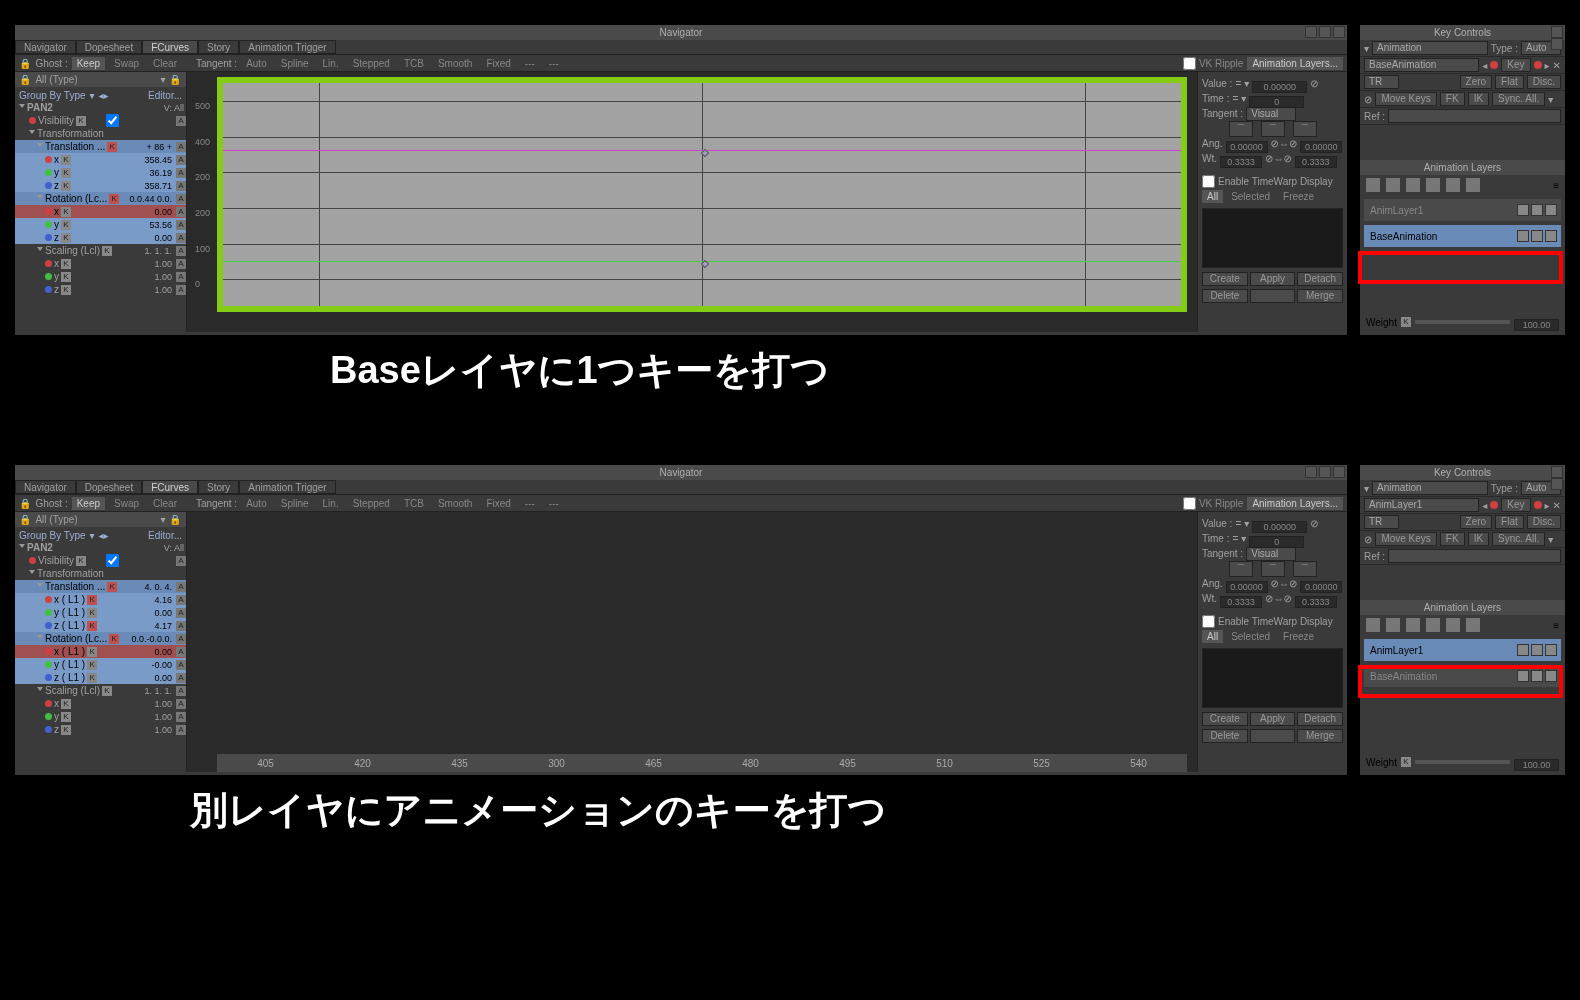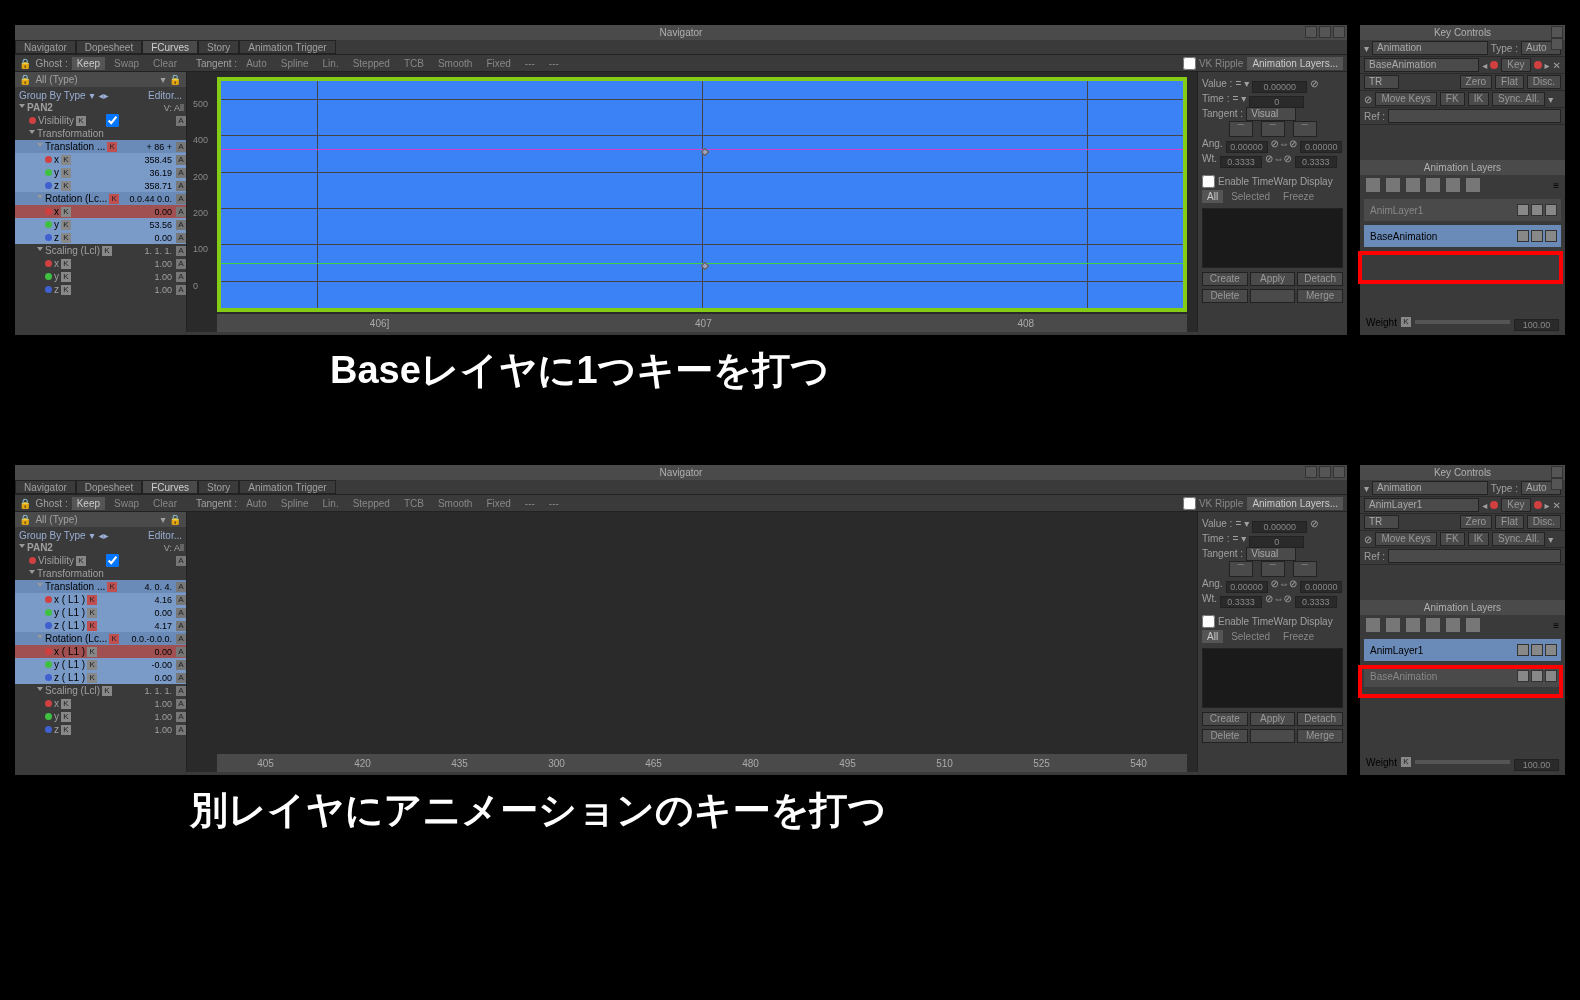--- a/index.html
+++ b/index.html
@@ -32,21 +32,21 @@
 .tri { display: inline-block; width: 0; height: 0; border-left: 4px solid #999; border-top: 3px solid transparent; border-bottom: 3px solid transparent; }
 .tri.open { border-left: none; border-top: 4px solid #999; border-left: 3px solid transparent; border-right: 3px solid transparent; }
 .dot { width: 7px; height: 7px; border-radius: 50%; display: inline-block; }
 .dot.r { background: #d04040; } .dot.g { background: #40c040; } .dot.b { background: #4060d0; }
 .kbox { width: 10px; height: 10px; background: #888; color: #222; text-align: center; line-height: 10px; font-size: 8px; }
 .kbox.red { background: #c05050; }
 .abox { width: 10px; height: 10px; background: #777; color: #222; text-align: center; line-height: 10px; font-size: 8px; }
 .val { margin-left: auto; padding-right: 2px; font-size: 9px; }
 
 .graph-wrap { flex: 1; background: #2a2a2a; position: relative; }
-.graph { position: absolute; left: 30px; right: 10px; top: 5px; bottom: 20px; background: #3b82f6; border: 4px solid #84cc16; }
+.graph { position: absolute; left: 30px; right: 10px; top: 5px; bottom: 20px; background: #a3a3a3; border: 6px solid #84cc16; }
 .gridline { position: absolute; left: 0; right: 0; height: 1px; background: #444; }
 .gridline-v { position: absolute; top: 0; bottom: 0; width: 1px; background: #444; }
 .yaxis-lbl { position: absolute; left: -28px; color: #888; font-size: 9px; }
 .curve { position: absolute; left: 0; right: 0; height: 1px; }
 .curve.magenta { background: #d040d0; }
 .curve.green { background: #40d040; }
 .keypt { position: absolute; width: 6px; height: 6px; background: #a0a0c0; border: 1px solid #555; transform: rotate(45deg); }
 .playhead { position: absolute; top: 0; bottom: 0; width: 1px; background: #40d040; }
 .timeline-ruler { position: absolute; left: 30px; right: 10px; bottom: 0; height: 18px; background: #4a4a4a; color: #aaa; display: flex; justify-content: space-around; align-items: center; }
 
@@ -266,25 +266,20 @@
             <span class="yaxis-lbl">0</span>
           </div>
         <div class="gridline-v" style="left:10%"></div>
         <div class="gridline-v" style="left:50%"></div>
         <div class="gridline-v" style="left:90%"></div>
         <div class="curve magenta" style="top:30%"></div>
         <div class="curve green" style="top:80%"></div>
         <div class="keypt" style="top:30%;left:50%"></div>
         <div class="keypt" style="top:80%;left:50%"></div>
       </div>
-      <div class="timeline-ruler">
-        <span>406]</span>
-        <span>407</span>
-        <span>408</span>
-      </div>
     </div>
 
     <div class="props">
       <div class="prop-row">
           <span>Value :</span>
           <span>=</span>
           <span>▾</span>
           <input class="prop-input" value="0.00000" style="">
           <span>⊘</span>
         </div>

